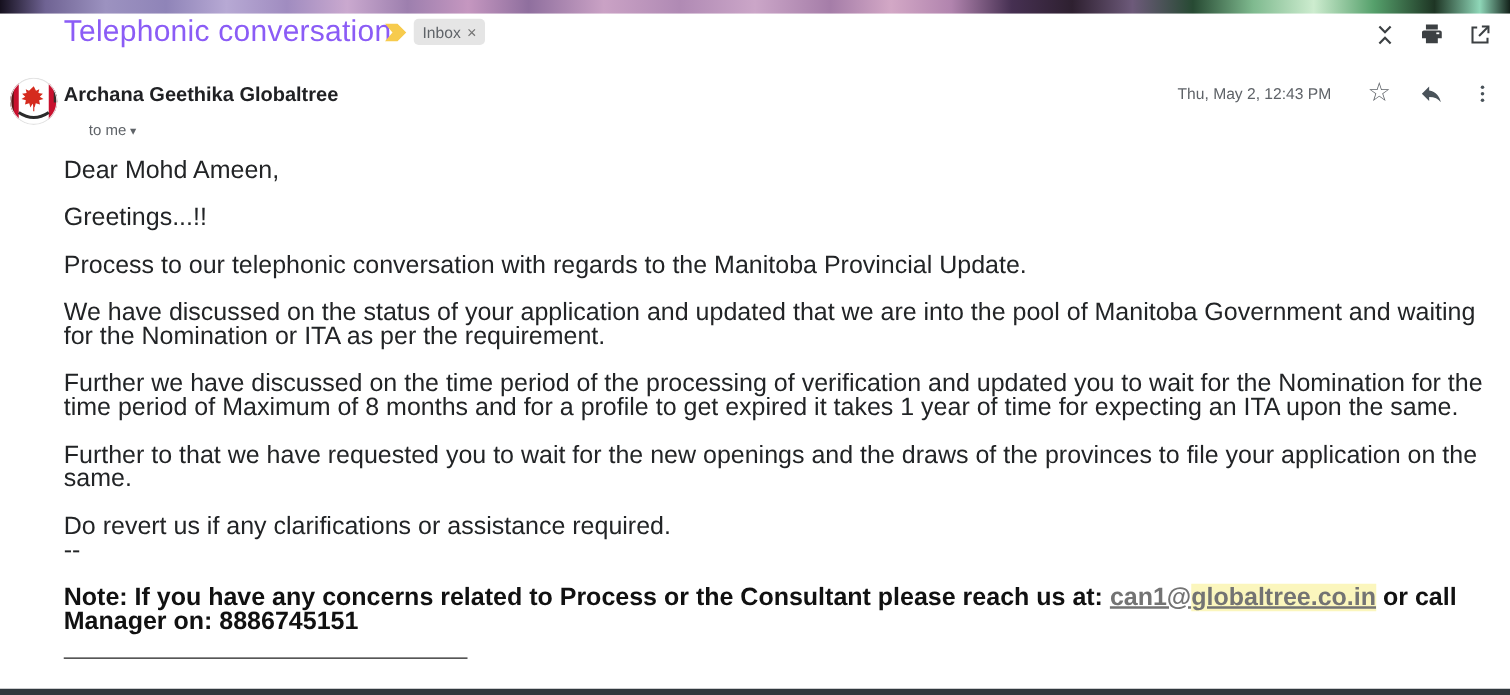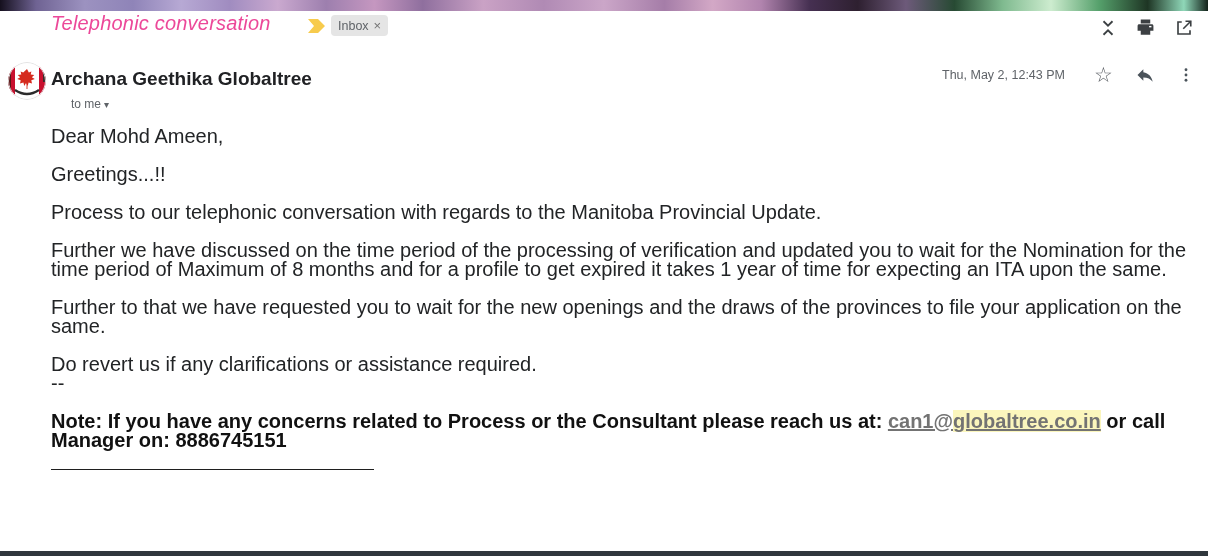--- a/index.html
+++ b/index.html
@@ -27,23 +27,22 @@
   
   .bottom-bar {
     position: absolute; bottom: 0; left: 0; width: 100%; height: 5px;
     background: #30373d;
   }
 
   
   .subject-row { position: absolute; top: 11px; left: 0; width: 100%; height: 50px; background: #fff; }
   .subject-title {
     position: absolute; left: 51px; top: 1px;
-    font-size: 20px; color: #ec4899; font-weight: 400; letter-spacing: .2px;
+    font-size: 24px; color: #8b5cf6; font-weight: 400; letter-spacing: .2px;
     white-space: nowrap;
-    font-style: italic;
   }
   .important-marker { position: absolute; left: 307px; top: 7px; width: 20px; height: 16px; cursor: pointer; }
   .label-chip {
     position: absolute; left: 331px; top: 4px; height: 21px;
     background: #e5e5e5; border-radius: 4px;
     display: inline-flex; align-items: center; padding: 0 7px;
     font-size: 12.5px; color: #5f6368; cursor: pointer;
   }
   .label-chip .chip-x { margin-left: 5px; font-size: 13px; color: #747474; cursor: pointer; }
   .subject-actions {
@@ -51,21 +50,21 @@
     display: flex; gap: 17px; align-items: center;
   }
   .icon-btn { width: 21px; height: 21px; display: inline-flex; align-items: center; justify-content: center; cursor: pointer; }
   .icon-btn svg { display: block; }
 
   
   .sender-row { position: absolute; top: 60px; left: 0; width: 100%; height: 48px; }
   .avatar { position: absolute; left: 8px; top: 2px; width: 38px; height: 38px; border-radius: 50%; overflow: hidden; }
   .sender-name {
     position: absolute; left: 51px; top: 8px;
-    font-size: 19px; font-weight: 700; color: #202124;
+    font-size: 16px; font-weight: 700; color: #202124;
   }
   .to-me {
     position: absolute; left: 51px; top: 37px;
     font-size: 12px; color: #5f6368; cursor: pointer; margin-left: 20px;
   }
   .to-me .caret { font-size: 10px; color: #5f6368; margin-left: 3px; }
   .meta-actions {
     position: absolute; right: 12px; top: 4px;
     display: flex; align-items: center; gap: 20px;
   }
@@ -176,20 +175,21 @@
             <circle cx="12" cy="19" r="1.9"></circle>
         </svg>
       </span>
     </div>
   </div>
 
   <div class="mail-body">
     <p>Dear Mohd Ameen,</p>
     <p>Greetings...!!</p>
     <p>Process to our telephonic conversation with regards to the Manitoba Provincial Update.</p>
+    <p>We have discussed on the status of your application and updated that we are into the pool of Manitoba Government and waiting for the Nomination or ITA as per the requirement.</p>
     <p>Further we have discussed on the time period of the processing of verification and updated you to wait for the Nomination for the time period of Maximum of 8 months and for a profile to get expired it takes 1 year of time for expecting an ITA upon the same.</p>
     <p>Further to that we have requested you to wait for the new openings and the draws of the provinces to file your application on the same.</p>
     <p style="margin-bottom:0">Do revert us if any clarifications or assistance required.</p>
     <div class="sig-dashes">--</div>
 
     <p class="note-line"><span>Note: If you have any concerns related to Process or the Consultant please reach us at: </span><span class="email-link"><span>can1@</span><span class="hl">globaltree.co.in</span></span><span>  or call Manager on: 8886745151</span></p>
 
     <div class="signature-divider"></div>
   </div>
 

